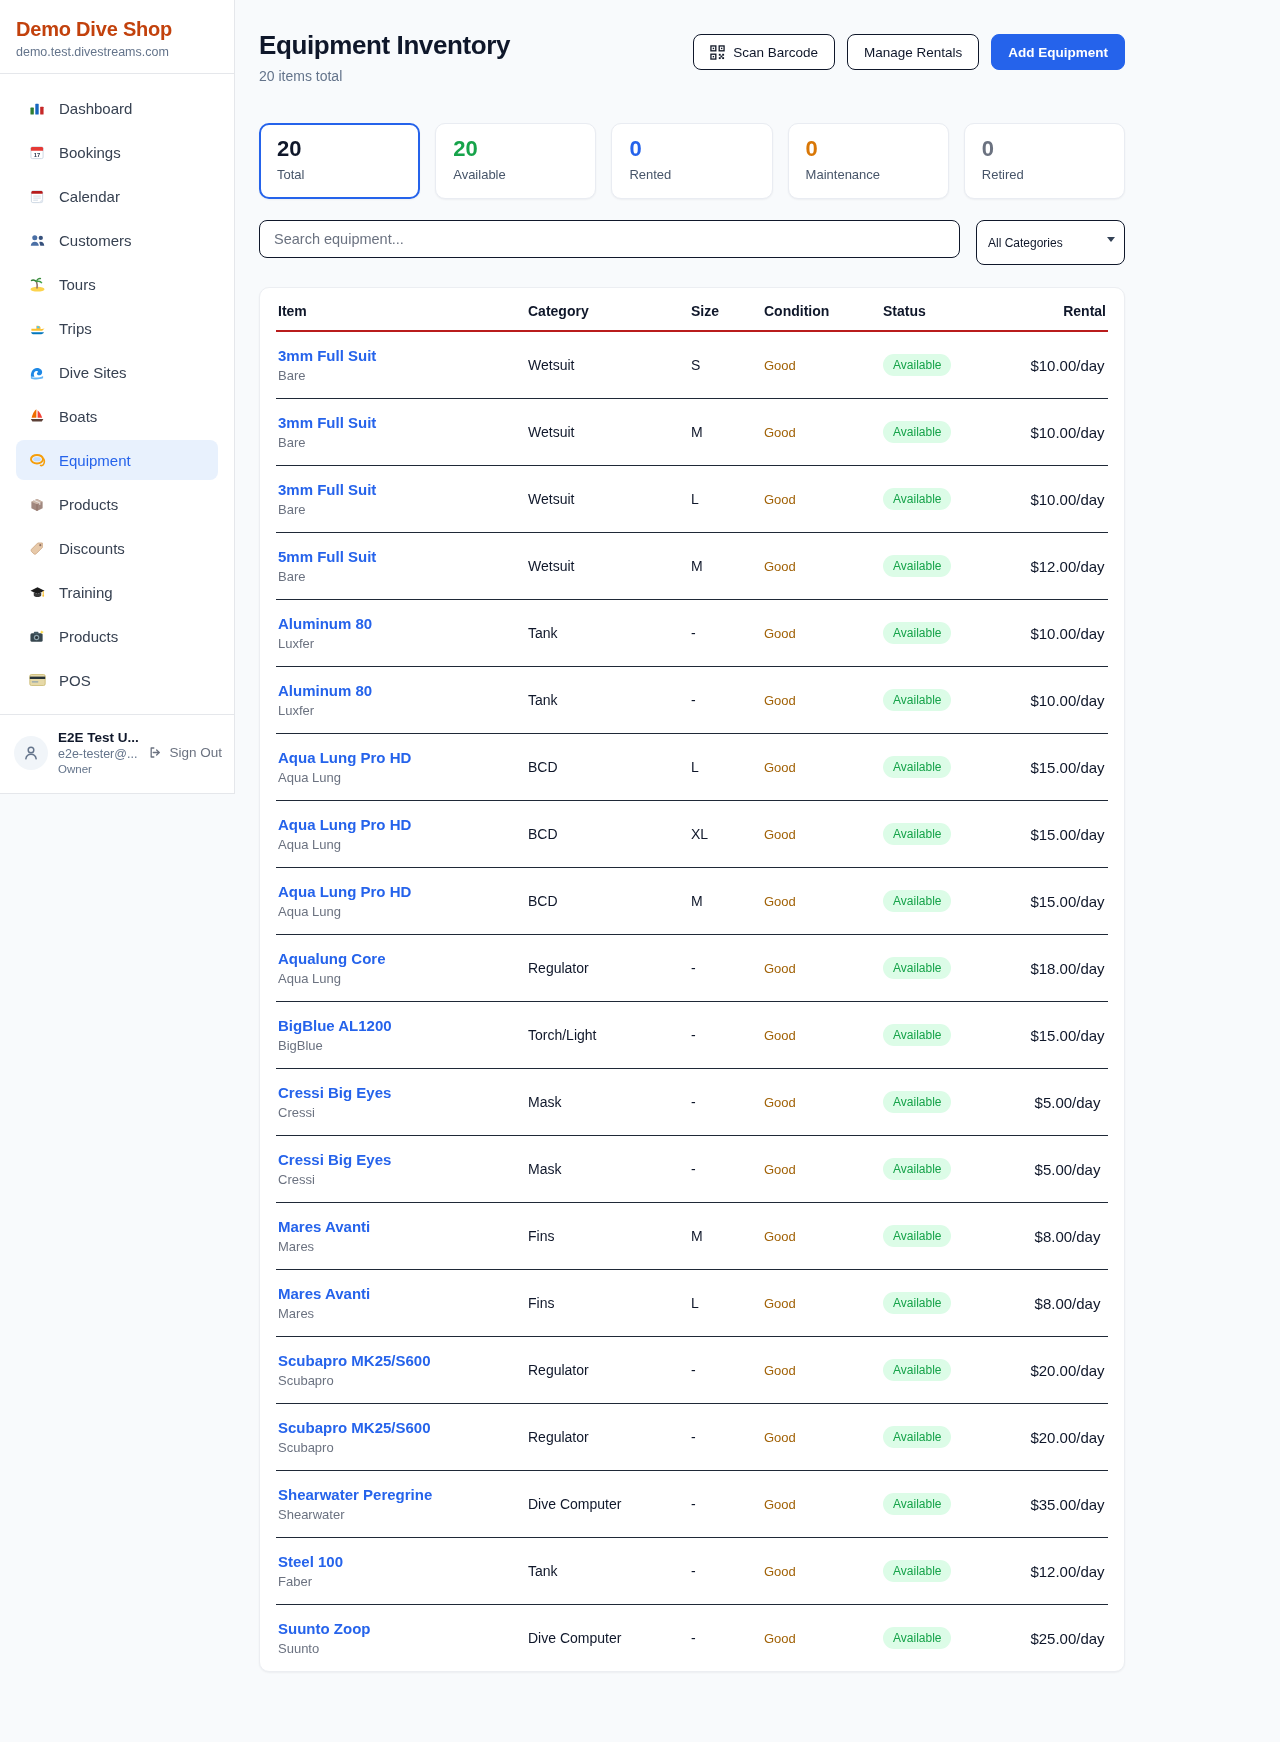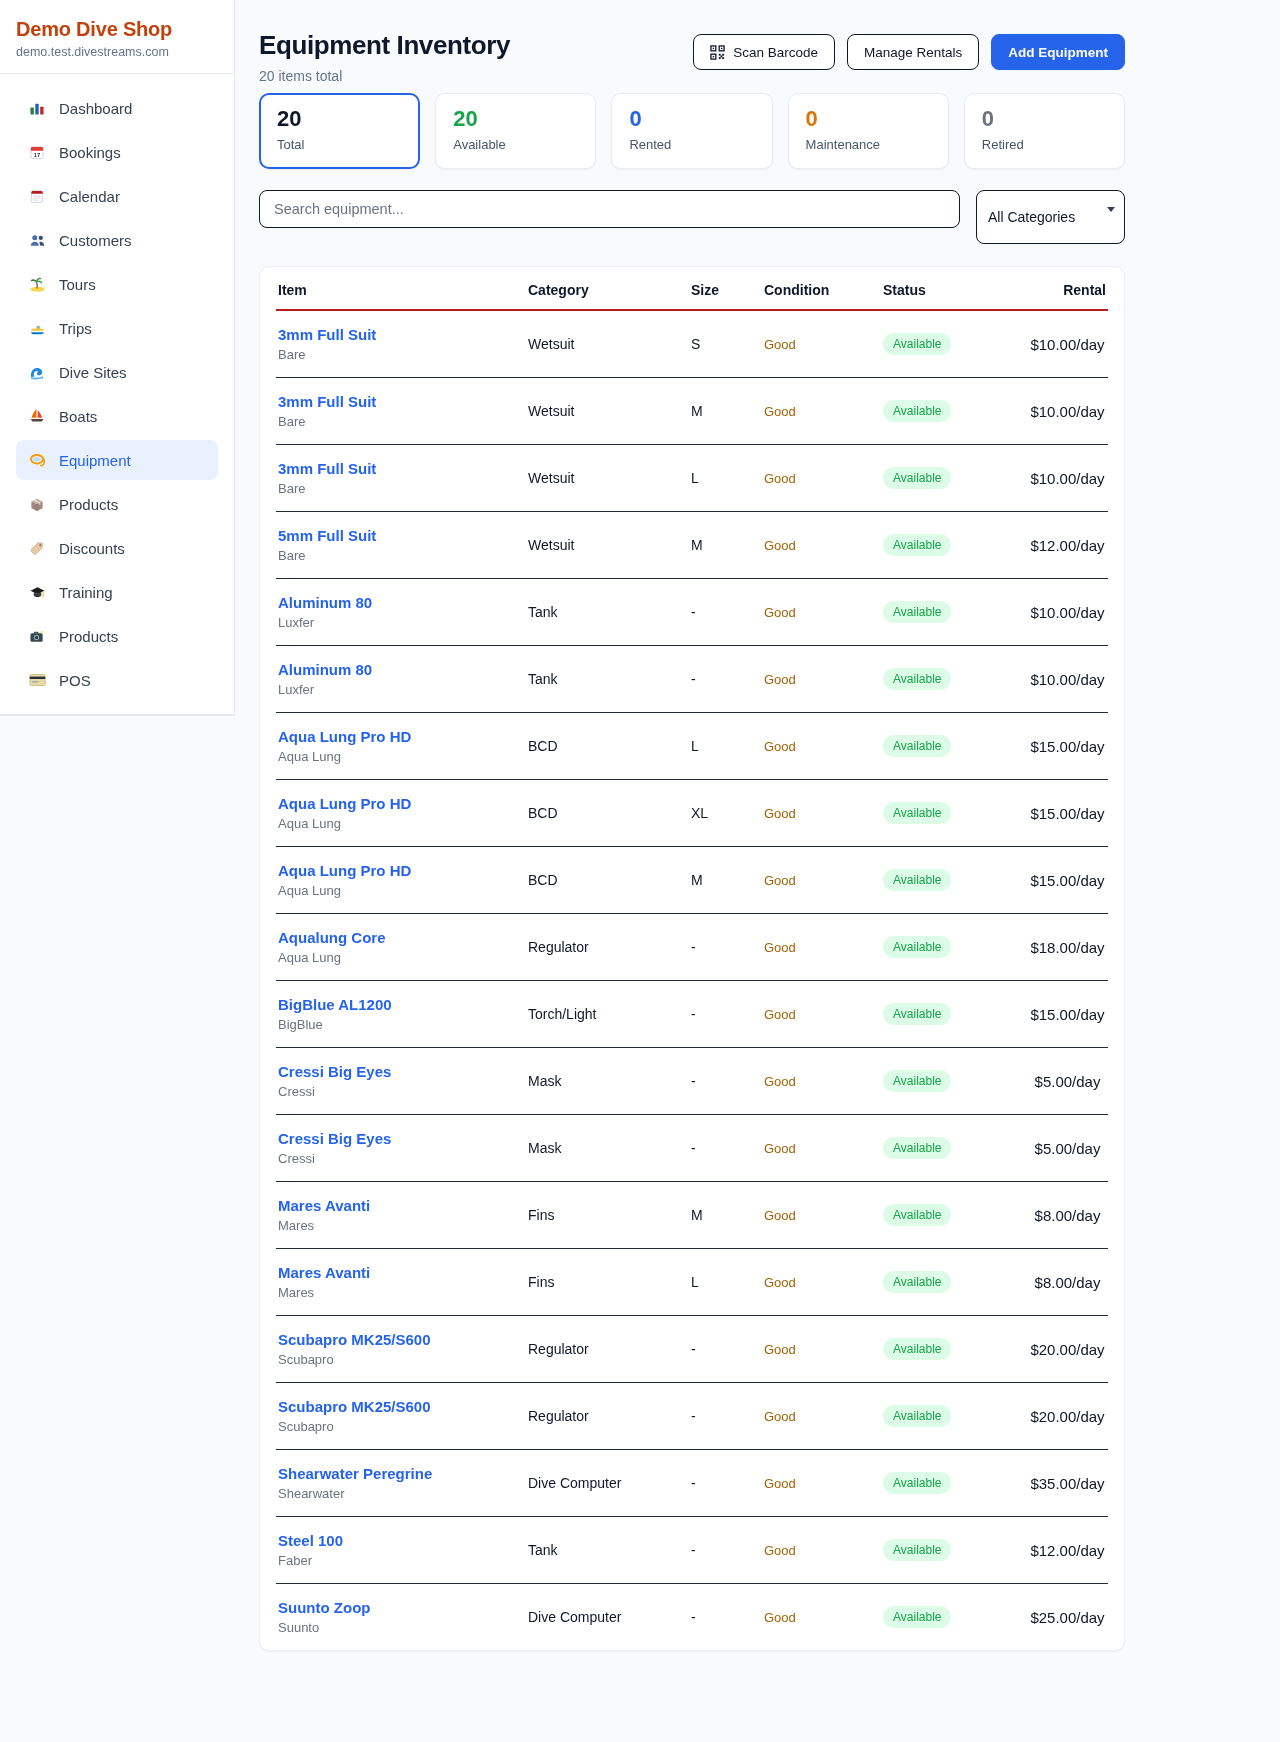--- a/index.html
+++ b/index.html
@@ -50,41 +50,41 @@
   .header-actions { display:flex; gap:12px; margin-top:4px; }
   .btn {
     height:36px; padding:0 16px; border-radius:8px;
     border:1px solid #0f172a; background:#fff;
     font-family:"Liberation Sans",sans-serif;
     font-size:13.5px; font-weight:500; color:#0f172a;
     display:inline-flex; align-items:center; gap:8px; cursor:pointer; white-space:nowrap;
   }
   .btn-primary { background:#2563eb; border-color:#2563eb; color:#fff; font-weight:600; }
   
-  .stats { display:flex; gap:15px; margin-top:9px; }
+  .stats { display:flex; gap:15px; margin-top:39px; }
   .stat {
     flex:1; height:76px; background:#fff;
     border:1px solid #e9ecf2; border-radius:10px;
     padding:13px 17px; box-shadow:0 1px 2px rgba(16,24,40,.05); cursor:pointer;
   }
   .stat.selected { border:2px solid #2563eb; padding:12px 16px; }
   .stat-value { font-size:22px; font-weight:bold; line-height:1.1; }
   .stat-label { font-size:13px; color:#475569; margin-top:6px; }
   
   .filter-row { display:flex; gap:16px; margin-top:21px; }
   .search-input {
     flex:1; height:38px; border:1px solid #0f172a; border-radius:8px;
     padding:0 14px; font-size:14.5px; color:#0f172a; background:#fff; outline:none;
     font-family:"Liberation Sans",sans-serif;
   }
   .search-input::placeholder { color:#6b7280; }
   .select-wrap { position:relative; width:149px; flex:none; }
   .select-wrap select {
-    width:100%; height:54px; border:1px solid #0f172a; border-radius:8px;
-    background:#fff; font-size:14px; color:#0f172a; padding:0 26px 0 11px;
+    width:100%; height:45px; border:1px solid #0f172a; border-radius:8px;
+    background:#fff; font-size:12px; color:#0f172a; padding:0 26px 0 11px;
     appearance:none; -webkit-appearance:none; outline:none; cursor:pointer;
     font-family:"Liberation Sans",sans-serif;
   }
   .caret { position:absolute; right:10px; top:17px; width:0; height:0; pointer-events:none;
     border-left:4.5px solid transparent; border-right:4.5px solid transparent; border-top:5.5px solid #334155; }
   
   .table-card {
     margin-top:22px; background:#fff; border:1px solid #eceef2; border-radius:10px;
     padding:0 16px; box-shadow:0 1px 2px rgba(16,24,40,.05); overflow:hidden;
   }
@@ -271,20 +271,41 @@
           <svg width="17" height="14" viewBox="0 0 17 14">
             <rect x="0.8" y="1.5" width="15.4" height="11" rx="1.6" fill="#e6d9a8" stroke="#c9b96e" stroke-width="0.8"></rect>
             <rect x="0.8" y="3.6" width="15.4" height="2.4" fill="#263238"></rect>
             <rect x="2.8" y="8.2" width="6.5" height="1.3" rx="0.4" fill="#90a4ae"></rect>
           </svg>
         </span>
         <span class="nav-label">POS</span>
       </a>
     </nav>
   <div class="divider"></div>
+  <div class="user">
+    <span class="avatar">
+      <svg width="18" height="18" viewBox="0 0 16 16" fill="none" stroke="#64748b" stroke-width="1.3">
+        <circle cx="8" cy="5.3" r="2.5"></circle>
+          <path d="M3.3 13.6c.5-2.9 2.3-4.4 4.7-4.4s4.2 1.5 4.7 4.4"></path>
+      </svg>
+    </span>
+    <div class="user-info">
+      <div class="user-name">E2E Test U...</div>
+      <div class="user-email">e2e-tester@...</div>
+      <div class="user-role">Owner</div>
+    </div>
+    <span class="signout">
+      <svg width="15" height="15" viewBox="0 0 16 16" fill="none" stroke="#6b7280" stroke-width="1.4" stroke-linecap="round" stroke-linejoin="round">
+        <path d="M6.2 3.2H3.4v9.6h2.8"></path>
+          <path d="M9.2 5.3 11.9 8l-2.7 2.7"></path>
+          <path d="M5.6 8h6.2"></path>
+      </svg>
+      <span>Sign Out</span>
+    </span>
+  </div>
 </aside>
 
 <main class="main">
   <div class="content">
     <div class="page-header">
       <div>
         <h1 class="page-title">Equipment Inventory</h1>
         <div class="page-subtitle">20 items total</div>
       </div>
       <div class="header-actions">

